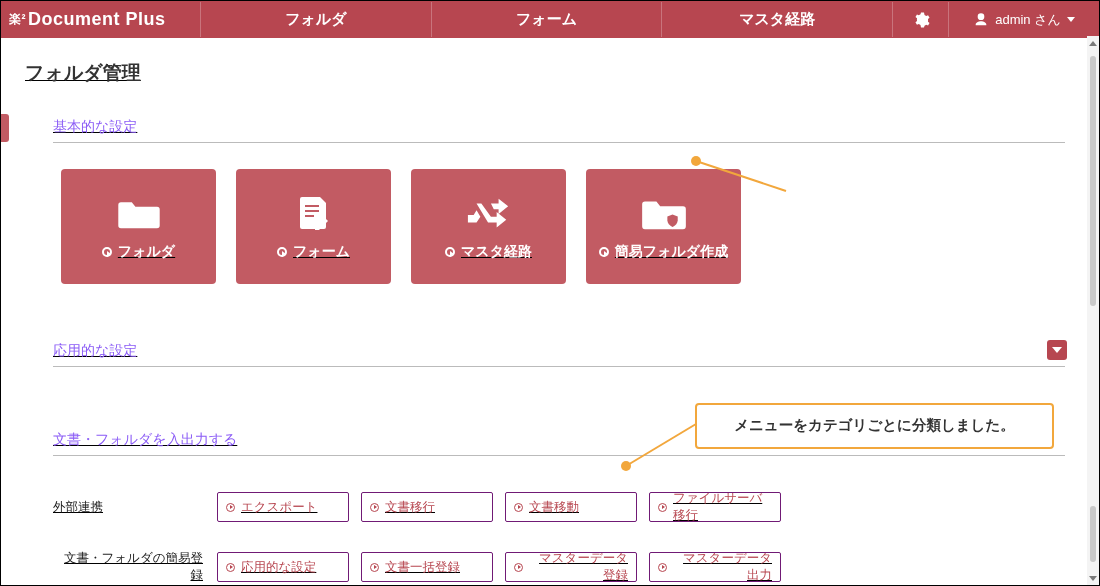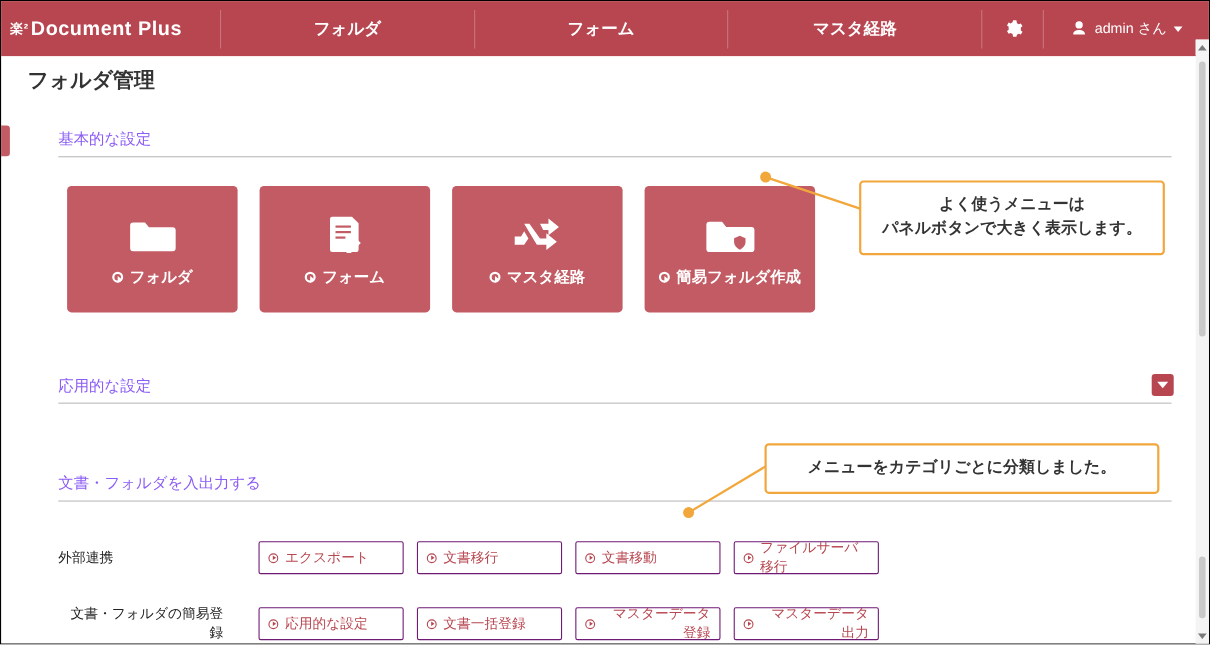--- a/index.html
+++ b/index.html
@@ -1,45 +1,45 @@
 <!DOCTYPE html>
 <html><head>
 <meta charset="utf-8">
 <style>
   *{box-sizing:border-box;margin:0;padding:0;}
   html,body{width:1100px;height:586px;overflow:hidden;font-family:"Hiragino Kaku Gothic Pro","Meiryo",sans-serif;background:#fff;}
   .frame{width:1100px;height:586px;background:#fff;border:1px solid #000;position:relative;}
   
-  .topbar{height:50px;background:#b74650;display:flex;align-items:center;}
+  .topbar{height:37px;background:#b74650;display:flex;align-items:center;}
   .logo{width:200px;height:35px;display:flex;align-items:center;padding-left:8px;border-right:1px solid rgba(255,255,255,.25);}
   .logo-txt{color:#fff;font-weight:bold;font-size:18px;letter-spacing:.5px;}
   .logo-txt .small{font-size:12px;display:inline-block;margin-right:2px;position:relative;top:-2px;}
   .nav-item{flex:1;height:35px;display:flex;align-items:center;justify-content:center;color:#fff;font-size:15px;font-weight:bold;border-right:1px solid rgba(255,255,255,.25);cursor:pointer;}
   .gear-cell{width:56px;height:35px;display:flex;align-items:center;justify-content:center;border-right:1px solid rgba(255,255,255,.25);cursor:pointer;}
   .user-cell{width:150px;height:35px;display:flex;align-items:center;justify-content:center;gap:6px;color:#fff;font-size:13px;cursor:pointer;}
   .gear-ico,.user-ico{fill:#fff;}
   .caret{width:0;height:0;border-left:4px solid transparent;border-right:4px solid transparent;border-top:5px solid #fff;}
   
-  .page{position:absolute;top:35px;left:0;right:12px;bottom:0;padding:18px 12px 10px 14px;overflow:hidden;}
+  .page{position:absolute;top:35px;left:0;right:12px;bottom:0;padding:18px 12px 10px 14px;overflow:hidden;text-decoration:underline;}
   .page-title{font-size:19px;font-weight:bold;color:#333;margin:6px 0 32px 10px;}
   
   .sec{margin-left:38px;margin-right:10px;}
   .sec-h{font-size:14px;color:#8b5cf6;border-bottom:1px solid #bbb;padding-bottom:6px;margin-bottom:26px;position:relative;}
   .sec-h.with-toggle .toggle{position:absolute;right:-2px;top:-2px;width:20px;height:20px;background:#b74650;border-radius:3px;display:flex;align-items:center;justify-content:center;cursor:pointer;}
   .sec-h .toggle .tri{width:0;height:0;border-left:5px solid transparent;border-right:5px solid transparent;border-top:6px solid #fff;}
   
   .panels{display:flex;gap:20px;margin-bottom:58px;margin-left:8px;}
   .panel{width:155px;height:115px;background:#c25b63;border-radius:4px;display:flex;flex-direction:column;align-items:center;justify-content:center;cursor:pointer;position:relative;}
   .panel-ico{width:46px;height:40px;display:flex;align-items:center;justify-content:center;margin-bottom:10px;}
   .panel-ico svg{fill:#fff;}
   .panel-lbl{display:flex;align-items:center;gap:6px;color:#fff;font-size:14px;font-weight:bold;}
   .bullet{width:10px;height:10px;border:2px solid #fff;border-radius:50%;display:inline-block;position:relative;}
   .bullet::after{content:"";position:absolute;left:3px;top:2px;width:0;height:0;border-top:3px solid transparent;border-bottom:3px solid transparent;border-left:4px solid #fff;}
   
-  .row{display:flex;align-items:center;gap:32px;margin-bottom:28px;}
+  .row{display:flex;align-items:center;gap:14px;margin-bottom:28px;}
   .row-label{width:150px;font-size:12.5px;color:#222;}
   .pill-set{display:flex;gap:12px;flex-wrap:wrap;}
   .pill{width:132px;height:30px;border:1px solid #701a75;border-radius:2px;background:#fff;display:flex;align-items:center;padding:0 8px;gap:6px;font-size:12.5px;color:#b74650;cursor:pointer;}
   .pill .pb{width:9px;height:9px;border:1.5px solid #b74650;border-radius:50%;position:relative;flex:0 0 auto;}
   .pill .pb::after{content:"";position:absolute;left:2.5px;top:1.5px;width:0;height:0;border-top:2.5px solid transparent;border-bottom:2.5px solid transparent;border-left:3.5px solid #b74650;}
   
   .callout{position:absolute;background:#fff;border:2px solid #f2a73c;border-radius:4px;padding:10px 14px;font-size:14.5px;color:#333;font-weight:bold;line-height:1.5;text-align:center;}
   .lead{position:absolute;stroke:#f2a73c;stroke-width:2;fill:none;}
   .lead-dot{position:absolute;width:10px;height:10px;background:#f2a73c;border-radius:50%;}
   
@@ -203,24 +203,20 @@
             </div>
         </div>
       </div>
     </div>
   </div>
 
   <div class="lead-dot" style="left:690px;top:155px;"></div>
   <svg class="lead" style="left:690px;top:155px;width:100px;height:40px;">
       <path d="M5 5 L95 35"></path>
     </svg>
-  <div class="callout" style="left:780px;top:163px;width:278px;">
-    <span style="white-space:pre-line;">よく使うメニューは
-パネルボタンで大きく表示します。</span>
-  </div>
 
   <div class="lead-dot" style="left:620px;top:460px;"></div>
   <svg class="lead" style="left:620px;top:418px;width:80px;height:50px;">
       <path d="M5 47 L75 5"></path>
     </svg>
   <div class="callout" style="left:694px;top:402px;width:359px;">
     <span>メニューをカテゴリごとに分類しました。</span>
   </div>
 
   <div class="scrollbar">

